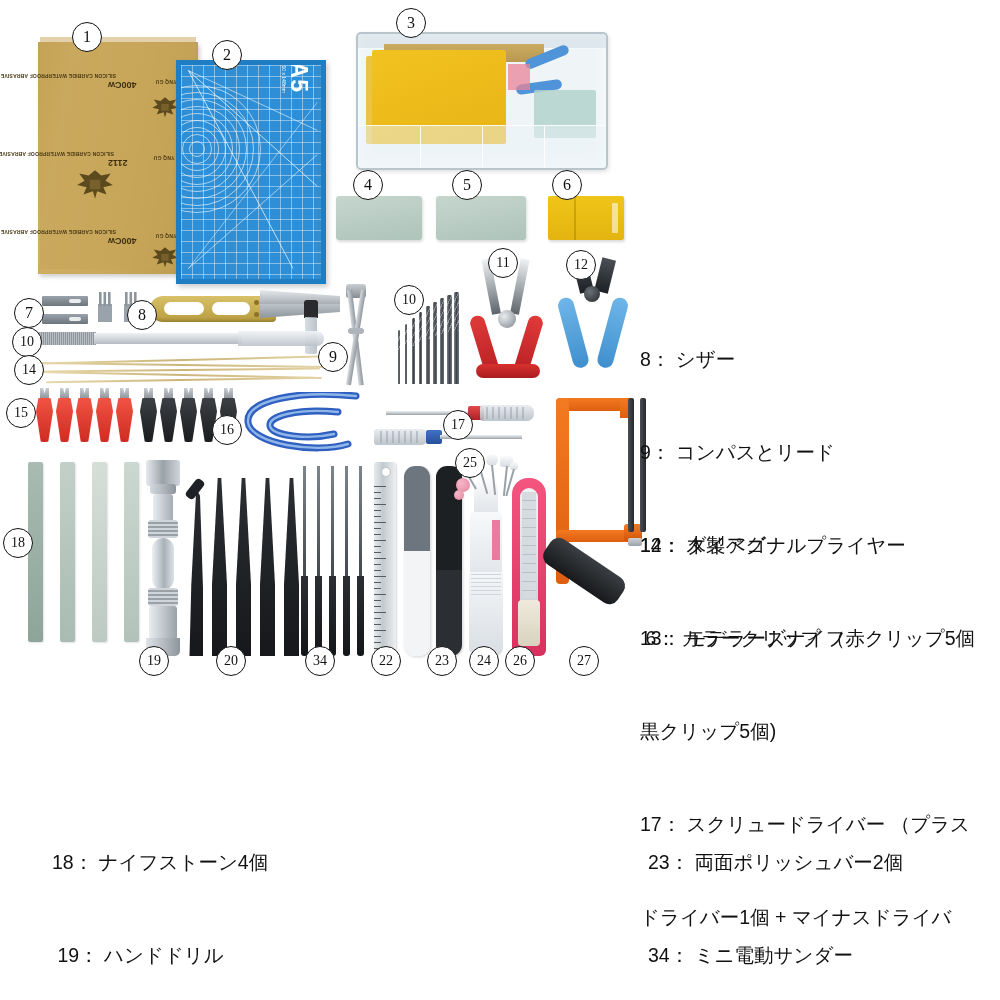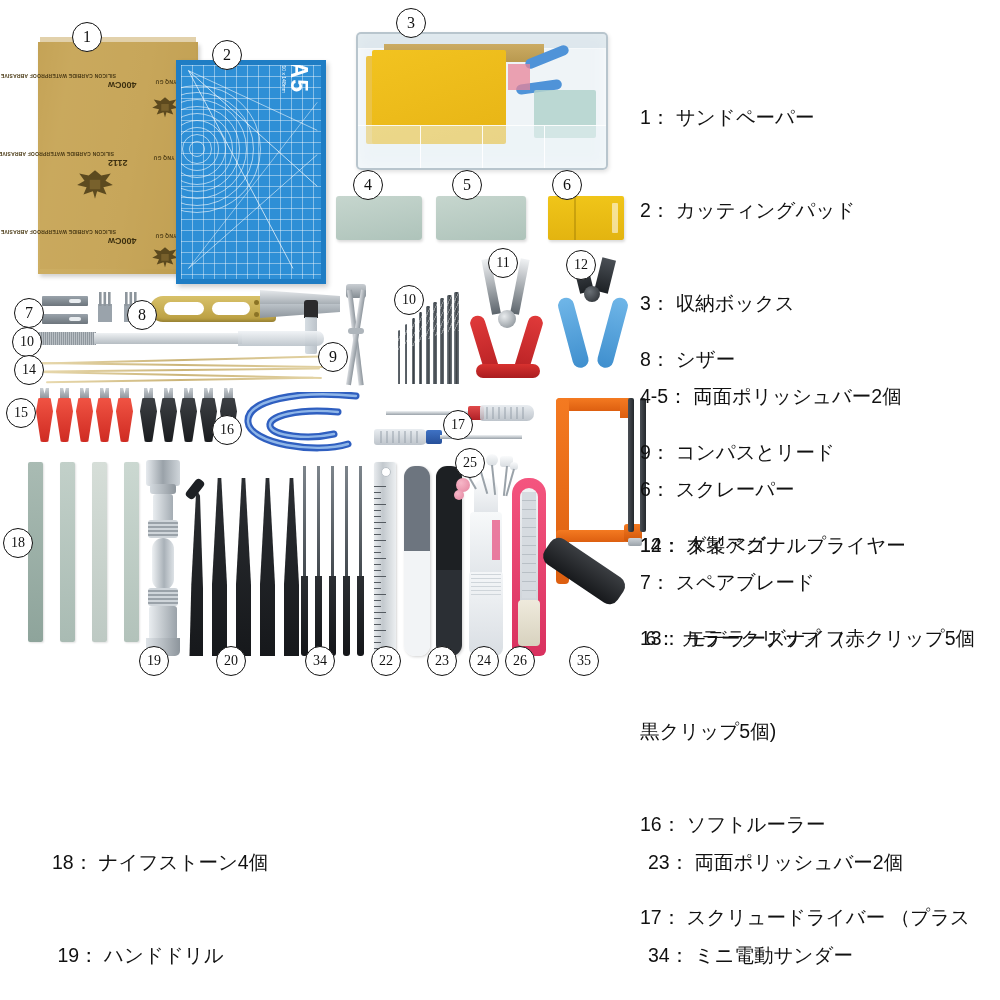--- a/index.html
+++ b/index.html
@@ -913,44 +913,35 @@
     <div class="callout small" style="left:443px; top:410px;">17</div>
     <div class="callout small" style="left:3px;   top:528px;">18</div>
     <div class="callout small" style="left:139px; top:646px;">19</div>
     <div class="callout small" style="left:216px; top:646px;">20</div>
     <div class="callout small" style="left:305px; top:646px;">34</div>
     <div class="callout small" style="left:371px; top:646px;">22</div>
     <div class="callout small" style="left:427px; top:646px;">23</div>
     <div class="callout small" style="left:469px; top:646px;">24</div>
     <div class="callout small" style="left:455px; top:448px;">25</div>
     <div class="callout small" style="left:505px; top:646px;">26</div>
-    <div class="callout small" style="left:569px; top:646px;">35</div>
+    <div class="callout small" style="left:569px; top:646px;">27</div>
   </div>
 
-  <div class="legend" id="legend-top">
-    <div class="row">1： サンドペーパー</div>
-    <div class="row">2： カッティングパッド</div>
-    <div class="row">3： 収納ボックス</div>
-    <div class="row">4-5： 両面ポリッシュバー2個</div>
-    <div class="row">6： スクレーパー</div>
-    <div class="row">7： スペアブレード</div>
-  </div>
 
   <div class="legend" id="legend-mid">
     <div class="row">8： シザー</div>
     <div class="row">9： コンパスとリード</div>
     <div class="row">12： ダイアゴナルプライヤー</div>
     <div class="row">13： モデラーズナイフ</div>
   </div>
 
   <div class="legend" id="legend-low">
     <div class="row">14： 木製ペグ</div>
     <div class="row"> 6： カラークリップ （赤クリップ5個</div>
     <div class="row">黒クリップ5個)</div>
-    <div class="row">16： ソフトルーラー</div>
     <div class="row">17： スクリュードライバー （プラス</div>
     <div class="row">ドライバー1個 + マイナスドライバ</div>
     
   </div>
 
   <div class="legend" id="legend-bl">
     <div class="row">18： ナイフストーン4個</div>
     <div class="row"> 19： ハンドドリル</div>
     
     

